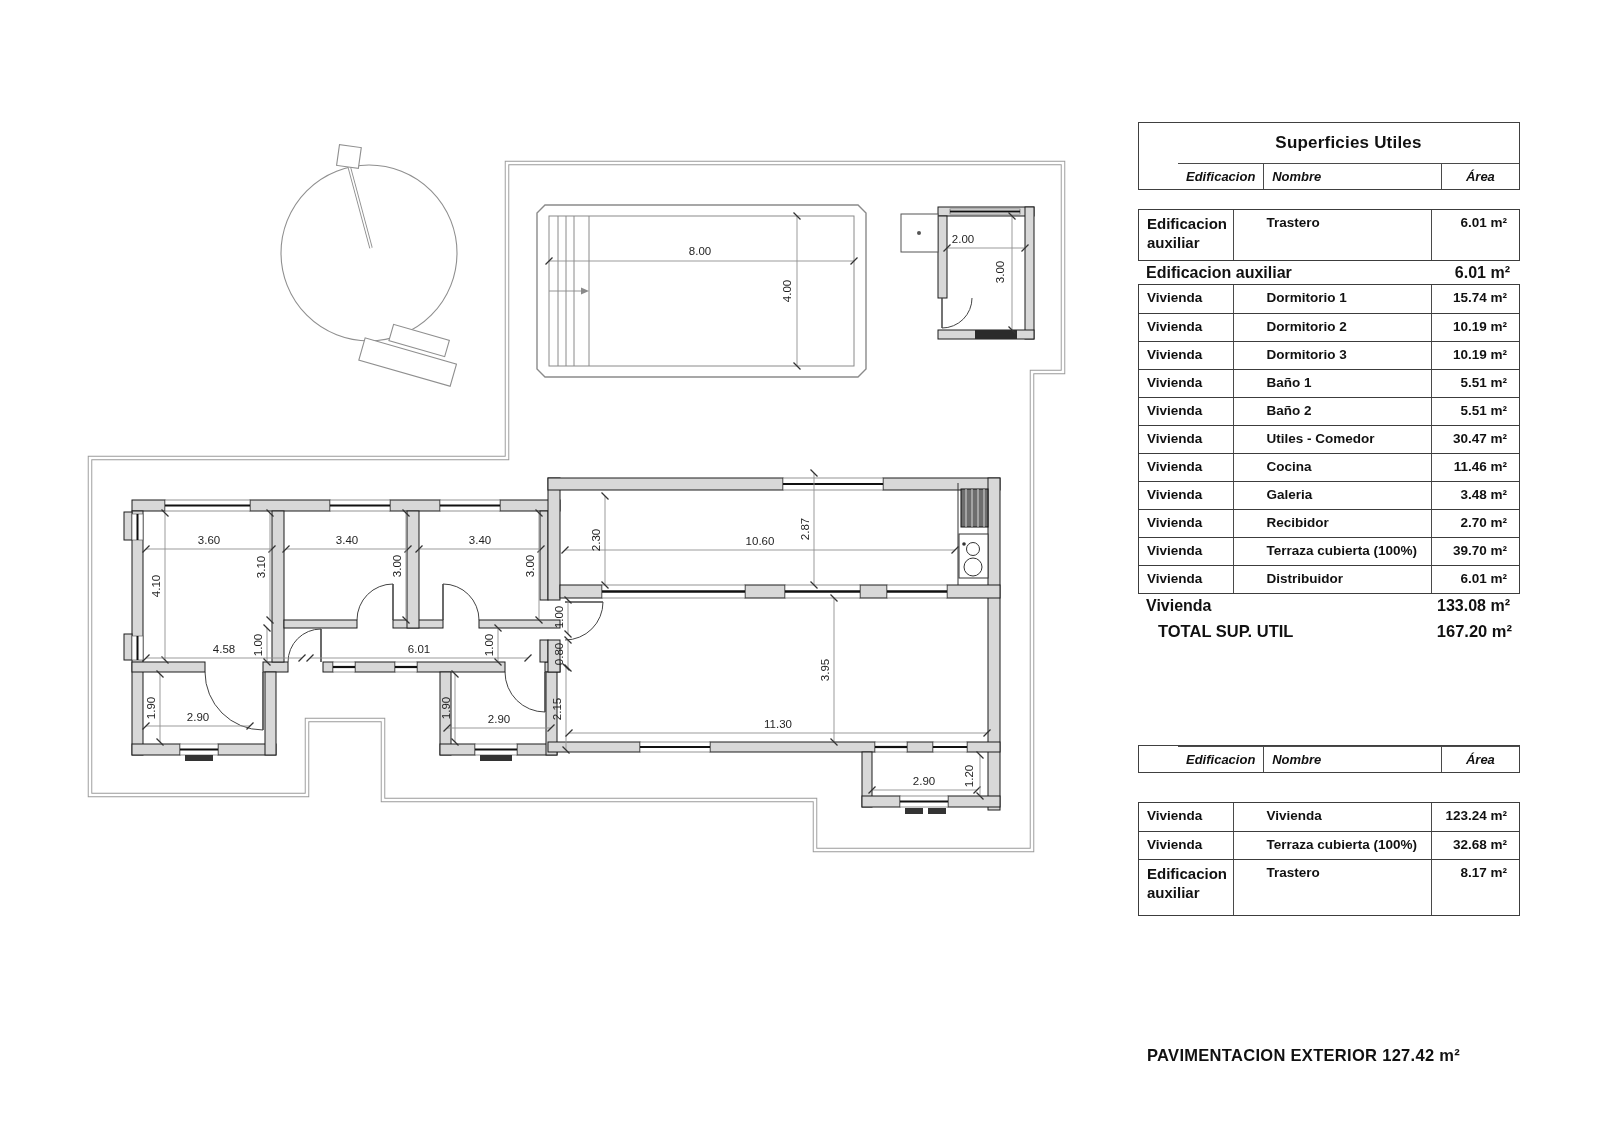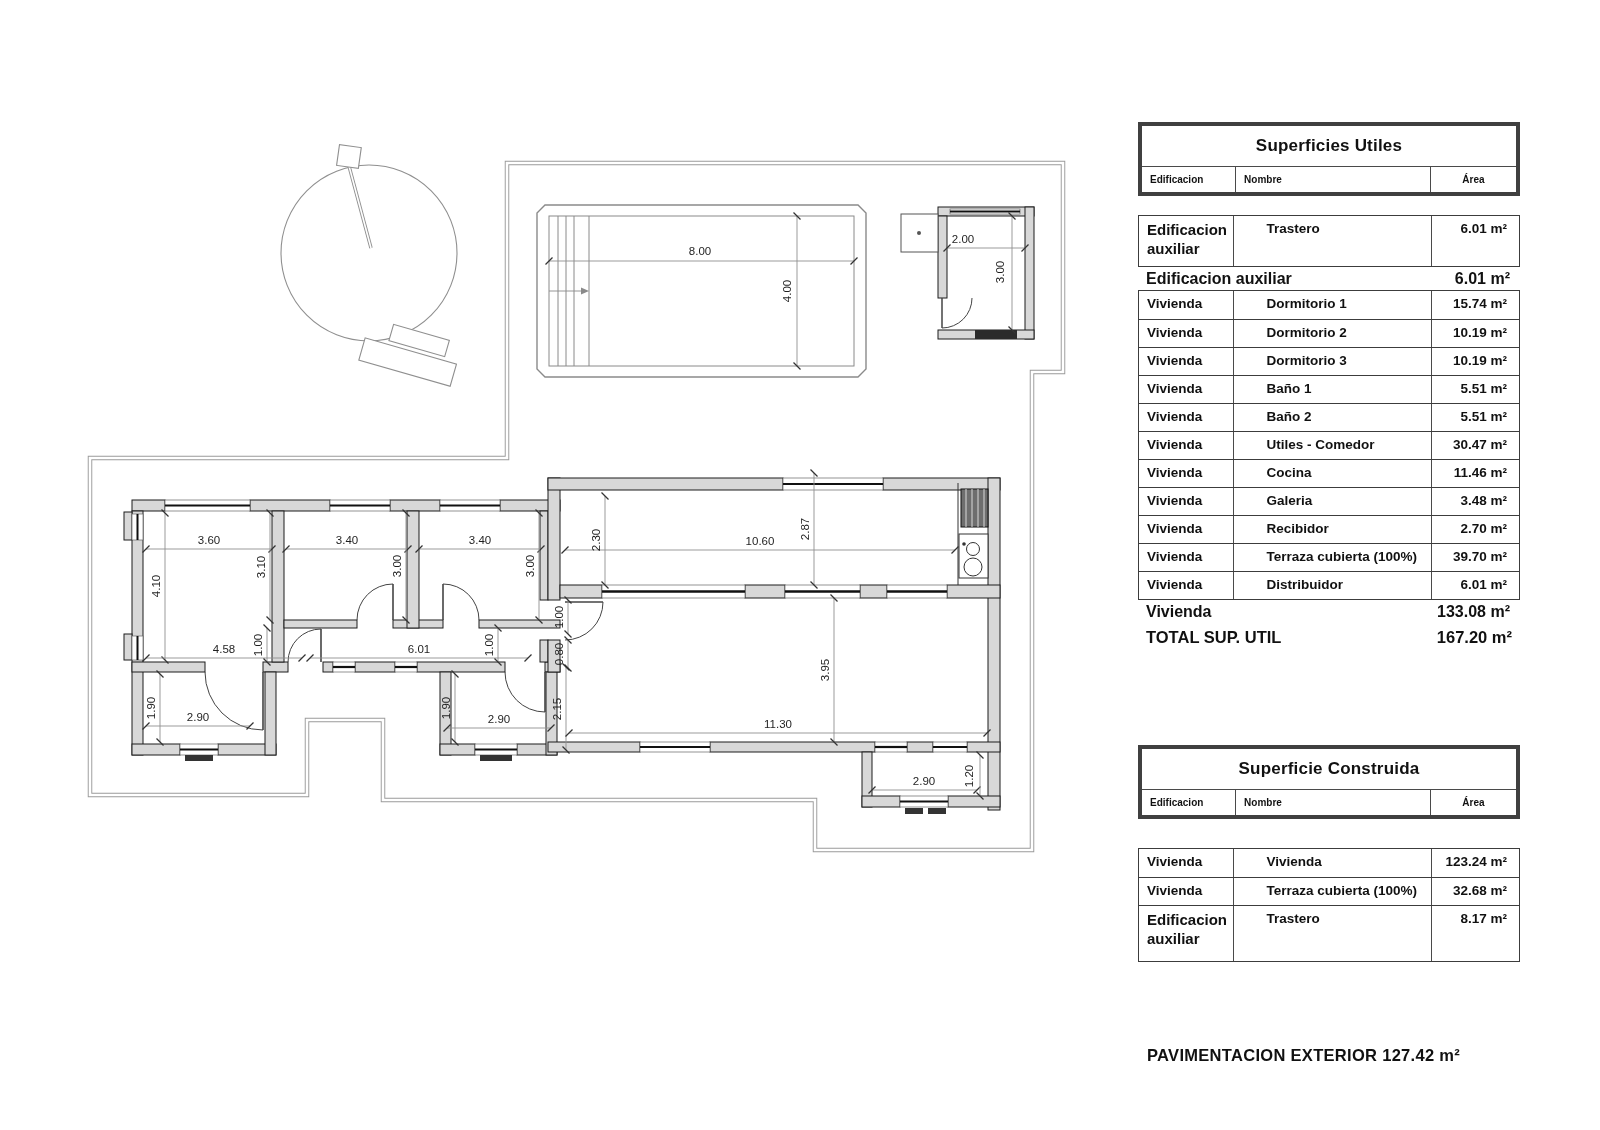--- a/index.html
+++ b/index.html
@@ -2,43 +2,43 @@
 <html><head>
 <meta charset="utf-8">
 <style>
   html,body{margin:0;padding:0;background:#ffffff;}
   .stage{position:relative;width:1600px;height:1130px;background:#ffffff;overflow:hidden;
          font-family:"Liberation Sans",sans-serif;color:#111;}
   .stage svg{position:absolute;left:0;top:0;}
   .dimtxt{font-family:"Liberation Sans",sans-serif;font-size:11.5px;fill:#1f1f1f;}
   
   .tbl{position:absolute;left:1138px;width:382px;font-weight:bold;}
-  .tbox{border:4px solid #404040;box-sizing:border-box;}
+  .tbox{border:1px solid #404040;box-sizing:border-box;padding-left:39px;}
   .t-title{height:40px;display:flex;align-items:center;justify-content:center;
            font-size:17px;letter-spacing:.2px;}
   .t-head{display:flex;border-top:none;height:26px;box-sizing:border-box;}
-  .t-head .c{display:flex;align-items:center;font-size:10px;box-sizing:border-box;}
+  .t-head .c{display:flex;align-items:center;font-size:13px;box-sizing:border-box;font-style:italic;}
   .c-edi{width:95px;padding-left:8px;}
   .c-nom{width:199px;padding-left:8px;border-left:1.5px solid #4a4a4a;box-sizing:border-box;}
   .c-area{width:88px;justify-content:center;border-left:1.5px solid #4a4a4a;box-sizing:border-box;}
   .rows{border:1.5px solid #3c3c3c;box-sizing:border-box;}
   .row{display:flex;box-sizing:border-box;border-top:1.5px solid #3c3c3c;}
   .row:first-child{border-top:none;}
   .row .c{display:flex;align-items:center;font-size:13.5px;box-sizing:border-box;padding-top:2px;padding-bottom:2px;}
   .row .c-nom{align-items:flex-start;padding-top:5px;padding-left:32px;}
   .row .c-edi{align-items:flex-start;padding-top:5px;line-height:1.25;}
   .row .c-area{justify-content:flex-end;padding-right:12px;align-items:flex-start;padding-top:5px;}
   .row.h28{min-height:28px;}
   .row.h50{min-height:50px;}
   .row.h56{min-height:56px;}
   .sumrow{display:flex;justify-content:space-between;align-items:center;font-size:16px;
           padding:3px 2px 2px 8px;}
   .sumrow .v{padding-right:8px;}
   .totrow{display:flex;justify-content:space-between;align-items:center;font-size:16.5px;
-          padding:5px 2px 2px 8px;}
+          padding:5px 2px 2px 8px;margin-left:12px;}
   .totrow .v{padding-right:6px;}
   .gap{height:19px;}
   .footer-note{position:absolute;left:1147px;top:1046px;font-weight:bold;font-size:16.5px;
                letter-spacing:.3px;white-space:nowrap;}
 </style>
 </head>
 <body>
 
 <div class="stage">
 
@@ -421,21 +421,20 @@
     <span class="v">133.08 m²</span>
   </div>
   <div class="totrow">
     <span>TOTAL SUP. UTIL</span>
     <span class="v">167.20 m²</span>
   </div>
 </div>
 
 <div class="tbl" style="top:745px;">
   <div class="tbox">
-    <div class="t-title">Superficie Construida</div>
     <div class="t-head" style="border-top:1px solid #4a4a4a;">
       <div class="c c-edi">Edificacion</div>
       <div class="c c-nom">Nombre</div>
       <div class="c c-area">Área</div>
     </div>
   </div>
   <div class="gap" style="height:29px;"></div>
   <div class="rows">
     <div class="row h28">
           <div class="c c-edi">Vivienda</div>

